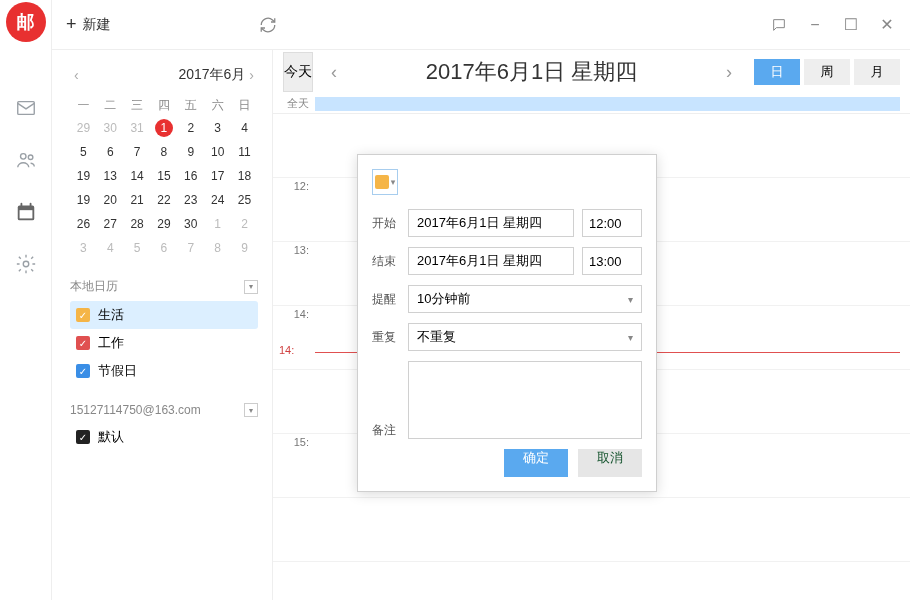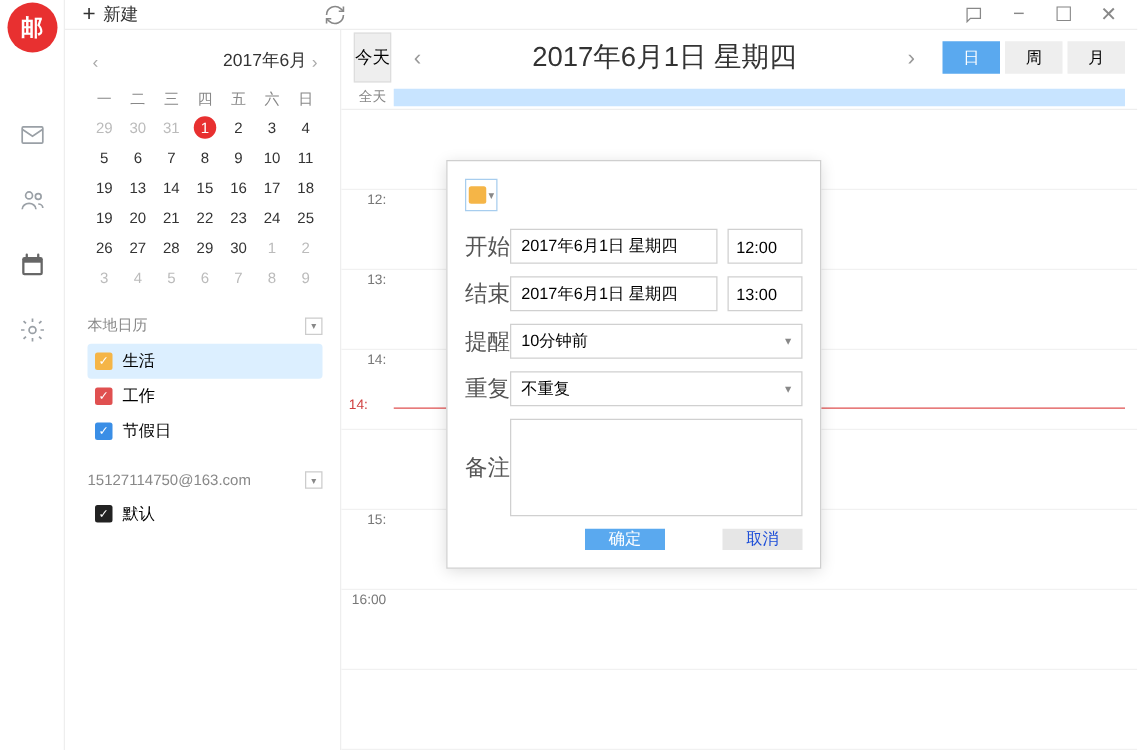--- a/index.html
+++ b/index.html
@@ -63,31 +63,31 @@
 
 
 .dialog { position: absolute; left: 305px; top: 104px; width: 300px; background: #fff; border: 1px solid #cfcfcf; box-shadow: 0 2px 12px rgba(0,0,0,.15); padding: 14px; z-index: 50; font-size: 13px; }
 .dialog .title-row { display: flex; margin-bottom: 14px; }
 .dialog .cal-pick { width: 26px; height: 26px; border: 1px solid #a7cdee; background: #fff; display: flex; align-items: center; justify-content: center; margin-right: 4px; cursor: pointer; }
 .dialog .cal-pick .sq { width: 14px; height: 14px; background: #f5b547; border-radius: 2px; }
 .dialog .cal-pick .dd { font-size: 9px; color: #888; margin-left: 2px; }
 .dialog .title-input { flex: 1; height: 26px; border: 1px solid #59a6e8; padding: 0 6px; font-size: 12px; outline: none; }
 .dialog .title-input::placeholder { color: #bbb; }
 .dialog .row { display: flex; align-items: center; margin-bottom: 10px; }
-.dialog .row .lbl { width: 36px; color: #555; font-size: 18px; }
+.dialog .row .lbl { width: 36px; color: #555; font-size: 12px; }
 .dialog .date-inp { flex: 1; height: 28px; border: 1px solid #d0d0d0; padding: 0 8px; margin-right: 8px; display: flex; align-items: center; background: #fff; cursor: pointer; }
 .dialog .time-inp { width: 60px; height: 28px; border: 1px solid #d0d0d0; padding: 0 6px; display: flex; align-items: center; background: #fff; cursor: pointer; }
 .dialog .select { flex: 1; height: 28px; border: 1px solid #d0d0d0; padding: 0 8px; display: flex; align-items: center; justify-content: space-between; background: #fff; cursor: pointer; }
 .dialog .select .ar { font-size: 10px; color: #888; }
 .dialog .memo { flex: 1; height: 78px; border: 1px solid #d0d0d0; background: #fff; }
-.dialog .row.top { align-items: center; }
+.dialog .row.top { align-items: flex-end; }
 .dialog .btns { display: flex; justify-content: flex-end; gap: 10px; margin-top: 4px; }
-.dialog .btn { width: 64px; height: 17px; display: flex; align-items: flex-end; justify-content: center; cursor: pointer; font-size: 13px; }
+.dialog .btn { width: 64px; height: 28px; display: flex; align-items: flex-start; justify-content: center; cursor: pointer; font-size: 13px; }
 .dialog .btn.primary { background: #5aa9ef; color: #fff; }
-.dialog .btn.secondary { background: #e6e6e6; color: #1d4ed8; margin-left: 36px; }
+.dialog .btn.secondary { background: #e6e6e6; color: #14532d; }
 
 </style>
 </head>
 <body>
 
 <div class="app">
 
   <div class="rail">
     <div class="logo">邮</div>
     <div class="nav-icon">
@@ -311,24 +311,20 @@
               </div>
               <div class="hour-row">
                 <div class="t"></div>
                 <div class="cell"></div>
               </div>
               <div class="hour-row">
                 <div class="t">15:</div>
                 <div class="cell"></div>
               </div>
               <div class="hour-row">
-                <div class="t">16:00</div>
-                <div class="cell"></div>
-              </div>
-              <div class="hour-row">
                 <div class="t"></div>
                 <div class="cell"></div>
               </div>
               <div style="position: absolute; left: 6px; top: 230px; font-size: 11px; color: rgb(208, 64, 64);">14:</div>
               <div class="now-line" style="top: 238px;"></div>
             </div>
         </div>
       </div>
 
       <div class="dialog">

